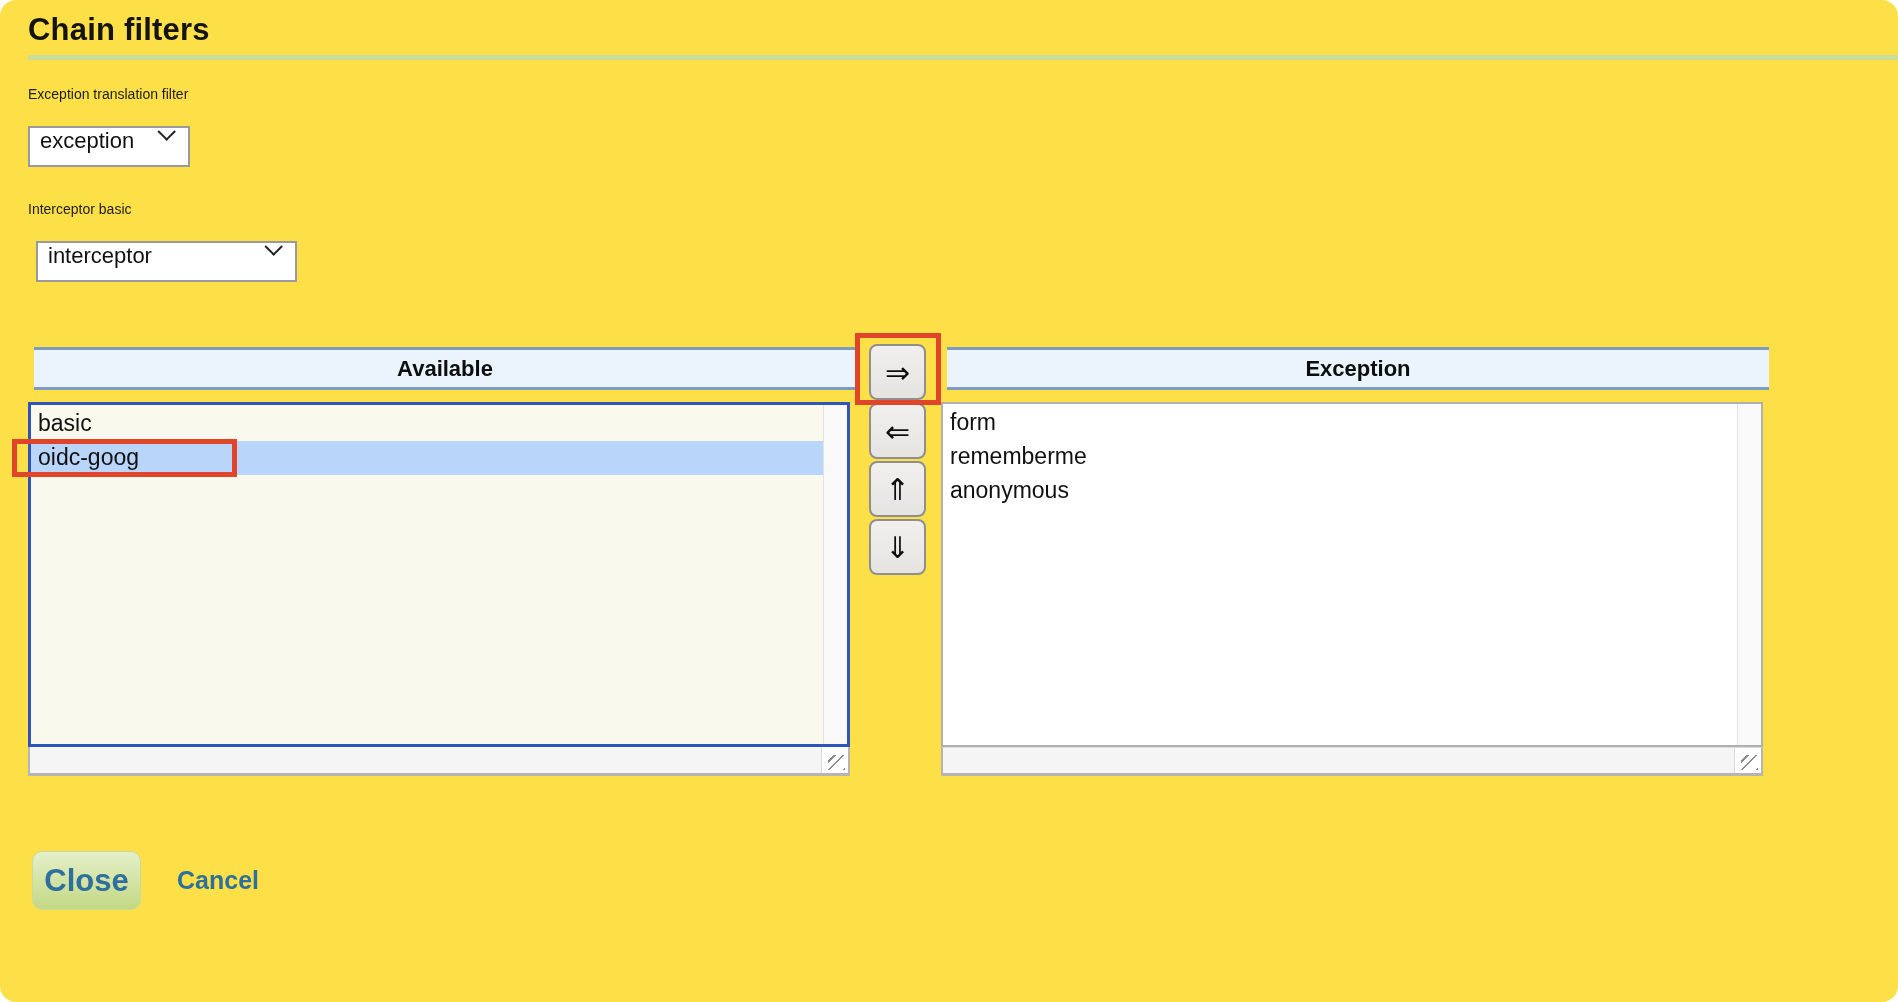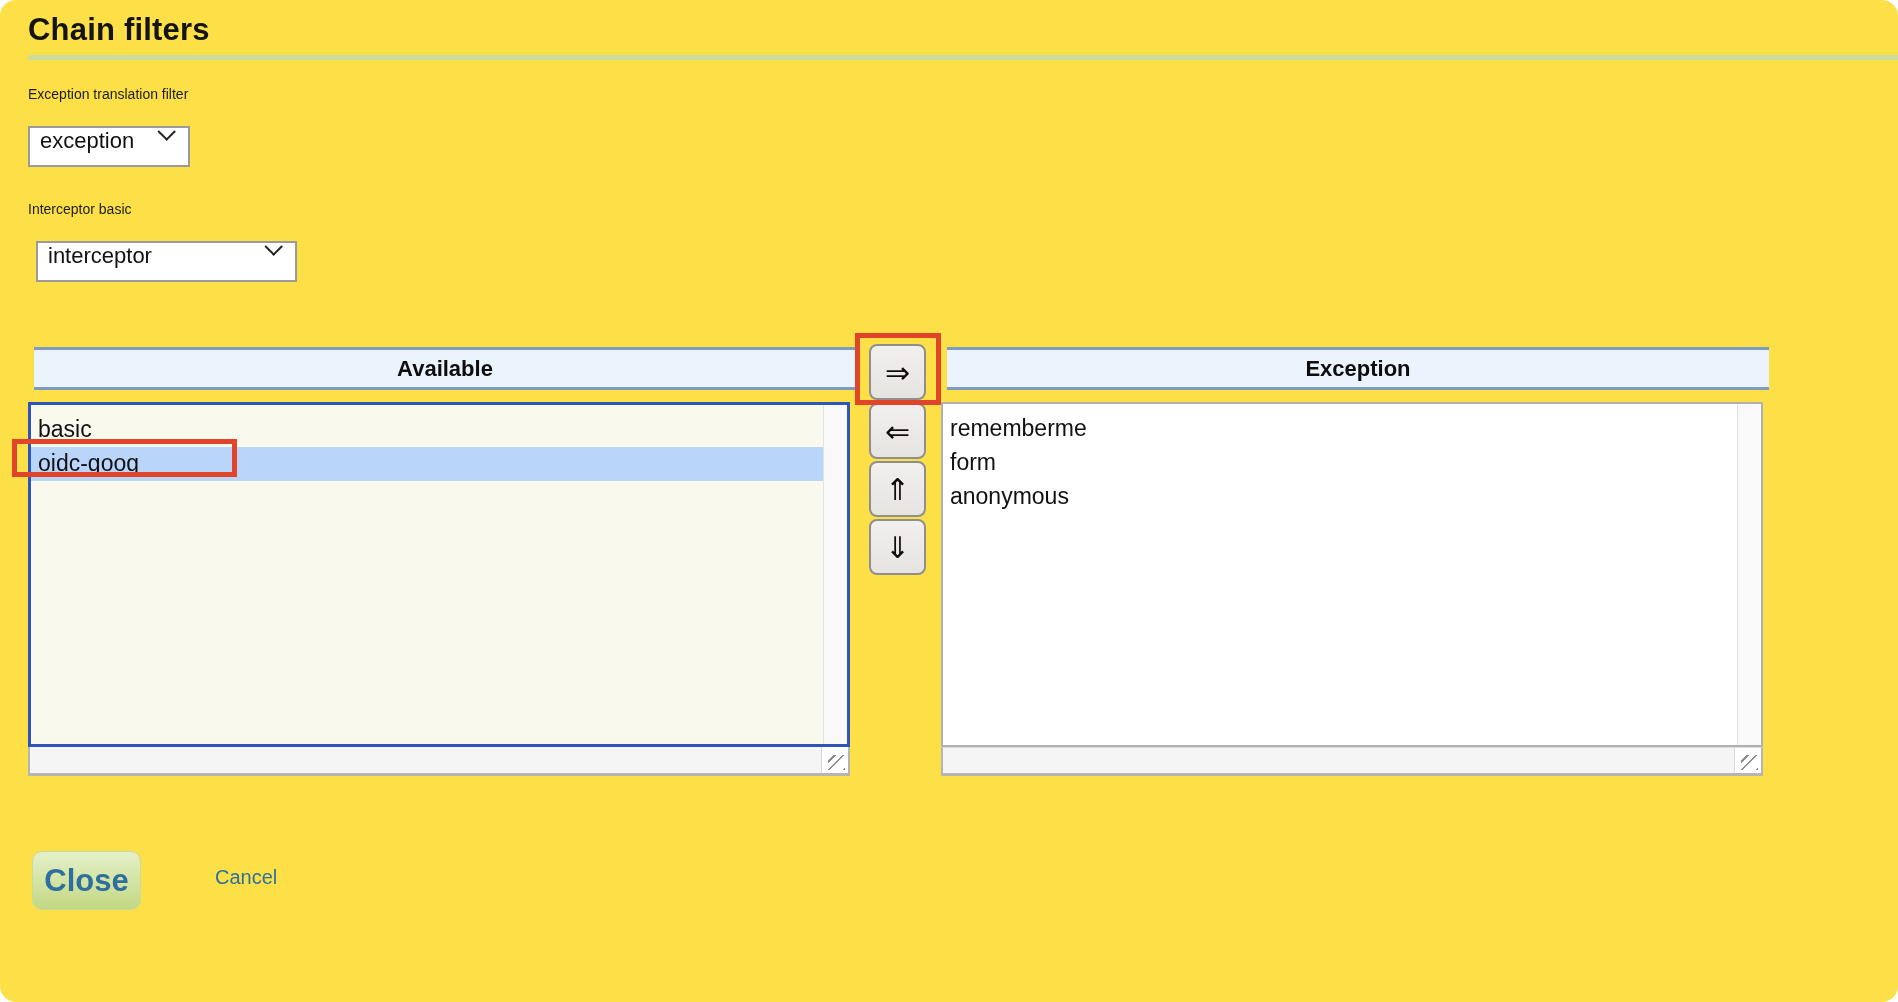--- a/index.html
+++ b/index.html
@@ -69,21 +69,21 @@
   .listbox-available {
     left: 28px;
     border: 3px solid var(--list-focus-border, #2f55bd);
     background: var(--list-available-bg, #faf9ee);
   }
   .listbox-selected {
     left: 941px;
     border: 2px solid #b0b0b0;
     background: #ffffff;
   }
-  .list-items { flex: 1 1 auto; padding-top: 8px; overflow: hidden; }
+  .list-items { flex: 1 1 auto; padding-top: 2px; overflow: hidden; }
   .list-row {
     height: 34px; line-height: 33px;
     font-size: 23px; padding-left: 7px;
     white-space: nowrap; cursor: default;
   }
   .list-row.highlighted { background: var(--row-highlight, #b9d5f9); }
   .v-track {
     flex: 0 0 24px;
     background: #f9f9f9;
     border-left: 1px solid #e2e2e2;
@@ -141,22 +141,22 @@
     border: 1px solid #c9daa0; border-radius: 10px;
     background: linear-gradient(var(--button-green-top, #e4f0c9), var(--button-green-bottom, #c3d883));
     color: var(--link-blue, #2e6f9e);
     font-size: 31px; font-weight: bold;
     display: flex; align-items: center; justify-content: center;
     cursor: pointer;
   }
   .cancel-link {
     position: absolute; left: 177px; top: 866px;
     color: var(--link-blue, #2e6f9e);
-    font-size: 20px; font-weight: normal;
-    text-decoration: none; cursor: pointer; margin-left: 38px;
+    font-size: 25px; font-weight: bold;
+    text-decoration: none; cursor: pointer;
   }
 </style>
 </head>
 <body>
 
 <div class="canvas">
 
   <div class="page-title">Chain filters</div>
   <div class="title-rule"></div>
 
@@ -191,22 +191,22 @@
     </div>
   </div>
 
   <button class="transfer-btn btn-move-right">⇒</button>
   <button class="transfer-btn btn-move-left">⇐</button>
   <button class="transfer-btn btn-move-up">⇑</button>
   <button class="transfer-btn btn-move-down">⇓</button>
 
   <div class="listbox listbox-selected">
     <div class="list-items">
+      <div class="list-row">form</div>
       <div class="list-row">rememberme</div>
-      <div class="list-row">form</div>
       <div class="list-row">anonymous</div>
     </div>
     <div class="v-track"></div>
   </div>
   <div class="h-strip h-strip-selected">
     <div class="h-track"></div>
     <div class="resize-corner">
       <div class="grip"></div>
     </div>
   </div>

